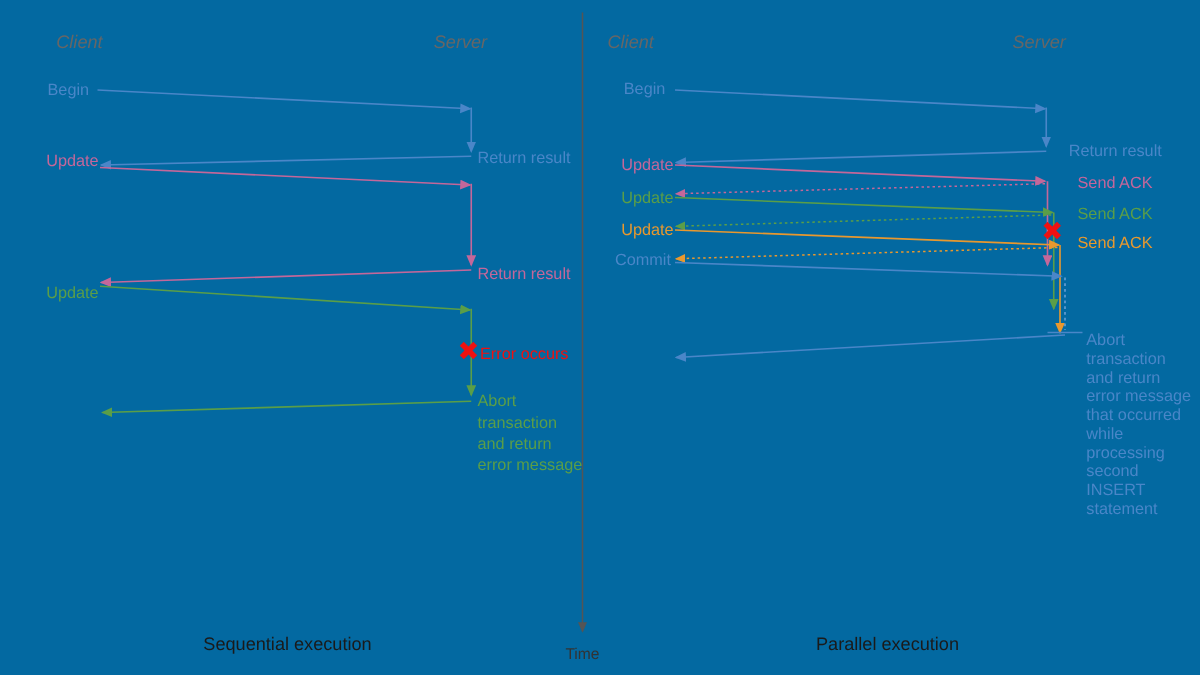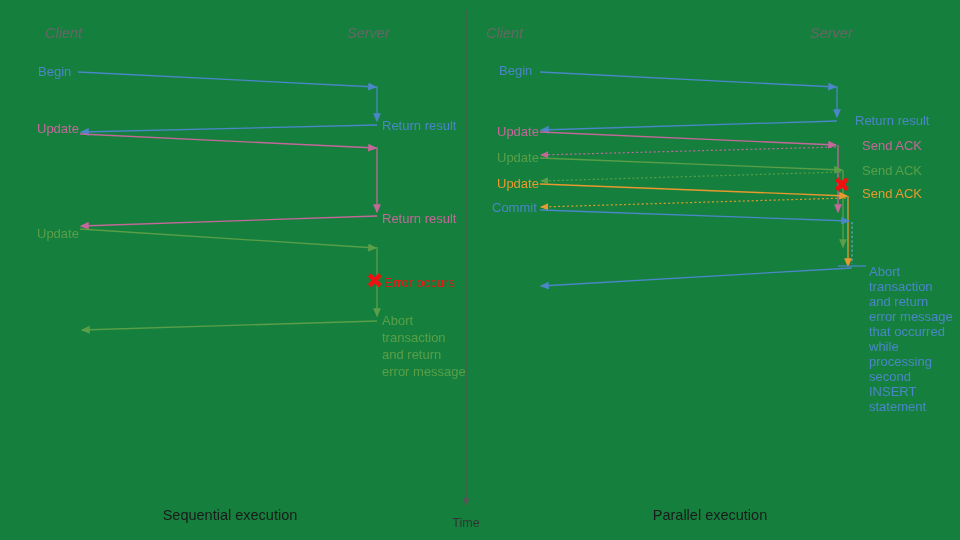--- a/index.html
+++ b/index.html
@@ -1,18 +1,18 @@
 <!DOCTYPE html>
 <html><head>
 <meta charset="utf-8">
 <style>
   html,body{margin:0;padding:0;background:#ffffff;}
   body{width:960px;height:540px;overflow:hidden;
        font-family:"Liberation Sans","DejaVu Sans",sans-serif;}
-  #stage{position:relative;width:960px;height:540px;background:#15803d;}
+  #stage{position:relative;width:960px;height:540px;background:#0369a1;}
   svg{position:absolute;left:0;top:0;width:960px;height:540px;}
   .lbl{font-size:13px;font-family:"Liberation Sans","DejaVu Sans",sans-serif;}
   .actor{font-size:14.5px;font-style:italic;fill:#666666;}
   .caption{font-size:14.5px;fill:#1a1a1a;}
   .timelbl{font-size:12.5px;fill:#333333;}
   .xmark{font-size:21px;font-weight:bold;fill:#ee1111;
          font-family:"Liberation Sans","DejaVu Sans",sans-serif;}
   .errtxt{font-size:13px;fill:#ee1111;}
 </style>
 </head>

